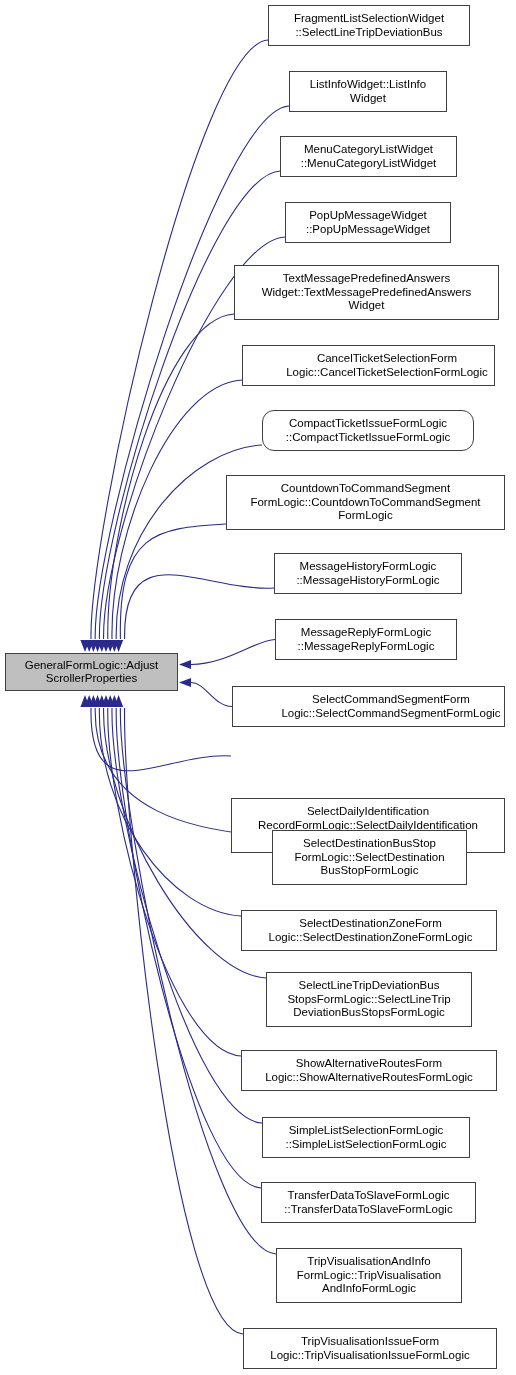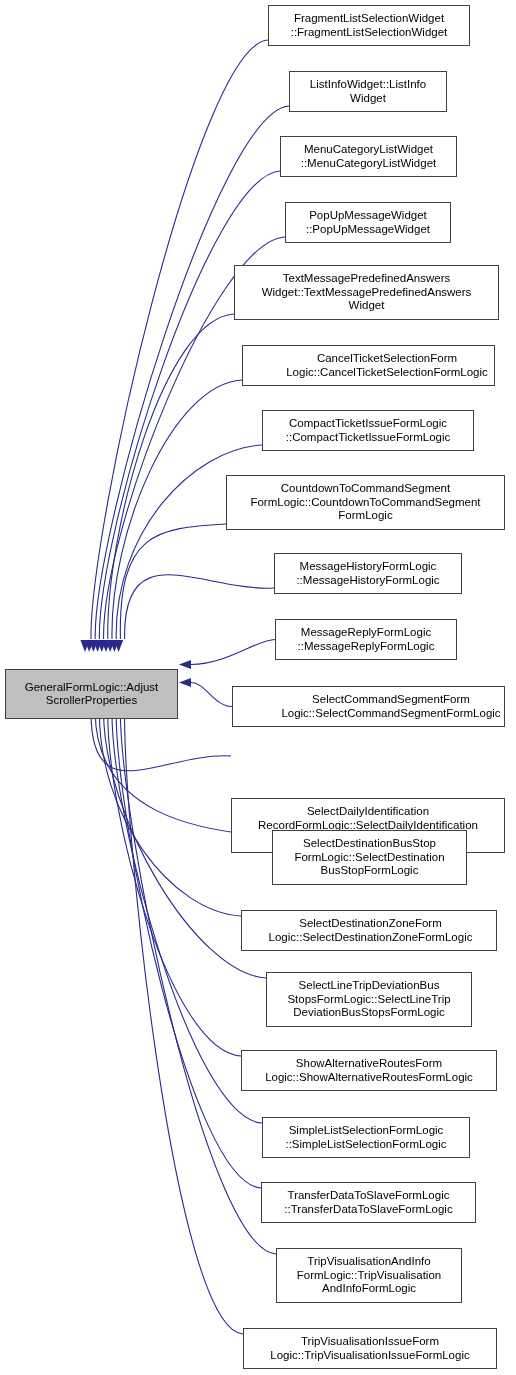--- a/index.html
+++ b/index.html
@@ -94,36 +94,36 @@
       <polygon points="106,695 101.4,707 110.6,707" fill="#2a2a8c"></polygon>
       <path d="M 261 1188 C 191 1184, 114.2 815, 116.2 708" fill="none" stroke="#2a2a8c" stroke-width="1.1"></path>
       <polygon points="110.2,695 105.60000000000001,707 114.8,707" fill="#2a2a8c"></polygon>
       <path d="M 276 1254 C 206 1250, 118.4 815, 120.4 708" fill="none" stroke="#2a2a8c" stroke-width="1.1"></path>
       <polygon points="114.4,695 109.80000000000001,707 119,707" fill="#2a2a8c"></polygon>
       <path d="M 243 1334 C 173 1330, 122.6 815, 124.6 708" fill="none" stroke="#2a2a8c" stroke-width="1.1"></path>
       <polygon points="118.6,695 114,707 123.19999999999999,707" fill="#2a2a8c"></polygon>
     </svg>
 
   <div id="node-layer">
-      <div class="node center" style="left: 5px; top: 653px; width: 173px; height: 50px; margin-top: 16px;"><span class="node-label">GeneralFormLogic::Adjust
+      <div class="node center" style="left: 5px; top: 653px; width: 173px; height: 38px;"><span class="node-label">GeneralFormLogic::Adjust
 ScrollerProperties</span></div>
       <div class="node" style="left: 268px; top: 5px; width: 202px; height: 41px;"><span class="node-label">FragmentListSelectionWidget
-::FragmentListSelectionWidget</span></div>
+::SelectLineTripDeviationBus</span></div>
       <div class="node" style="left: 289px; top: 71px; width: 158px; height: 41px;"><span class="node-label">ListInfoWidget::ListInfo
 Widget</span></div>
       <div class="node" style="left: 280px; top: 136px; width: 177px; height: 41px;"><span class="node-label">MenuCategoryListWidget
 ::MenuCategoryListWidget</span></div>
       <div class="node" style="left: 285px; top: 202px; width: 166px; height: 41px;"><span class="node-label">PopUpMessageWidget
 ::PopUpMessageWidget</span></div>
       <div class="node" style="left: 234px; top: 265px; width: 265px; height: 55px; text-align: center;"><span class="node-label">TextMessagePredefinedAnswers
 Widget::TextMessagePredefinedAnswers
 Widget</span></div>
       <div class="node" style="left: 242px; top: 345px; width: 253px; height: 41px; padding-left: 40px;"><span class="node-label">CancelTicketSelectionForm
 Logic::CancelTicketSelectionFormLogic</span></div>
-      <div class="node" style="left: 262px; top: 410px; width: 212px; height: 41px;"><span class="node-label">CompactTicketIssueFormLogic
+      <div class="node" style="left: 262px; top: 410px; width: 212px; height: 41px; border-radius: 12px;"><span class="node-label">CompactTicketIssueFormLogic
 ::CompactTicketIssueFormLogic</span></div>
       <div class="node" style="left: 226px; top: 475px; width: 279px; height: 55px;"><span class="node-label">CountdownToCommandSegment
 FormLogic::CountdownToCommandSegment
 FormLogic</span></div>
       <div class="node" style="left: 274px; top: 553px; width: 188px; height: 41px;"><span class="node-label">MessageHistoryFormLogic
 ::MessageHistoryFormLogic</span></div>
       <div class="node" style="left: 275px; top: 619px; width: 182px; height: 41px;"><span class="node-label">MessageReplyFormLogic
 ::MessageReplyFormLogic</span></div>
       <div class="node" style="left: 232px; top: 686px; width: 273px; height: 41px; padding-left: 48px;"><span class="node-label">SelectCommandSegmentForm
 Logic::SelectCommandSegmentFormLogic</span></div>

